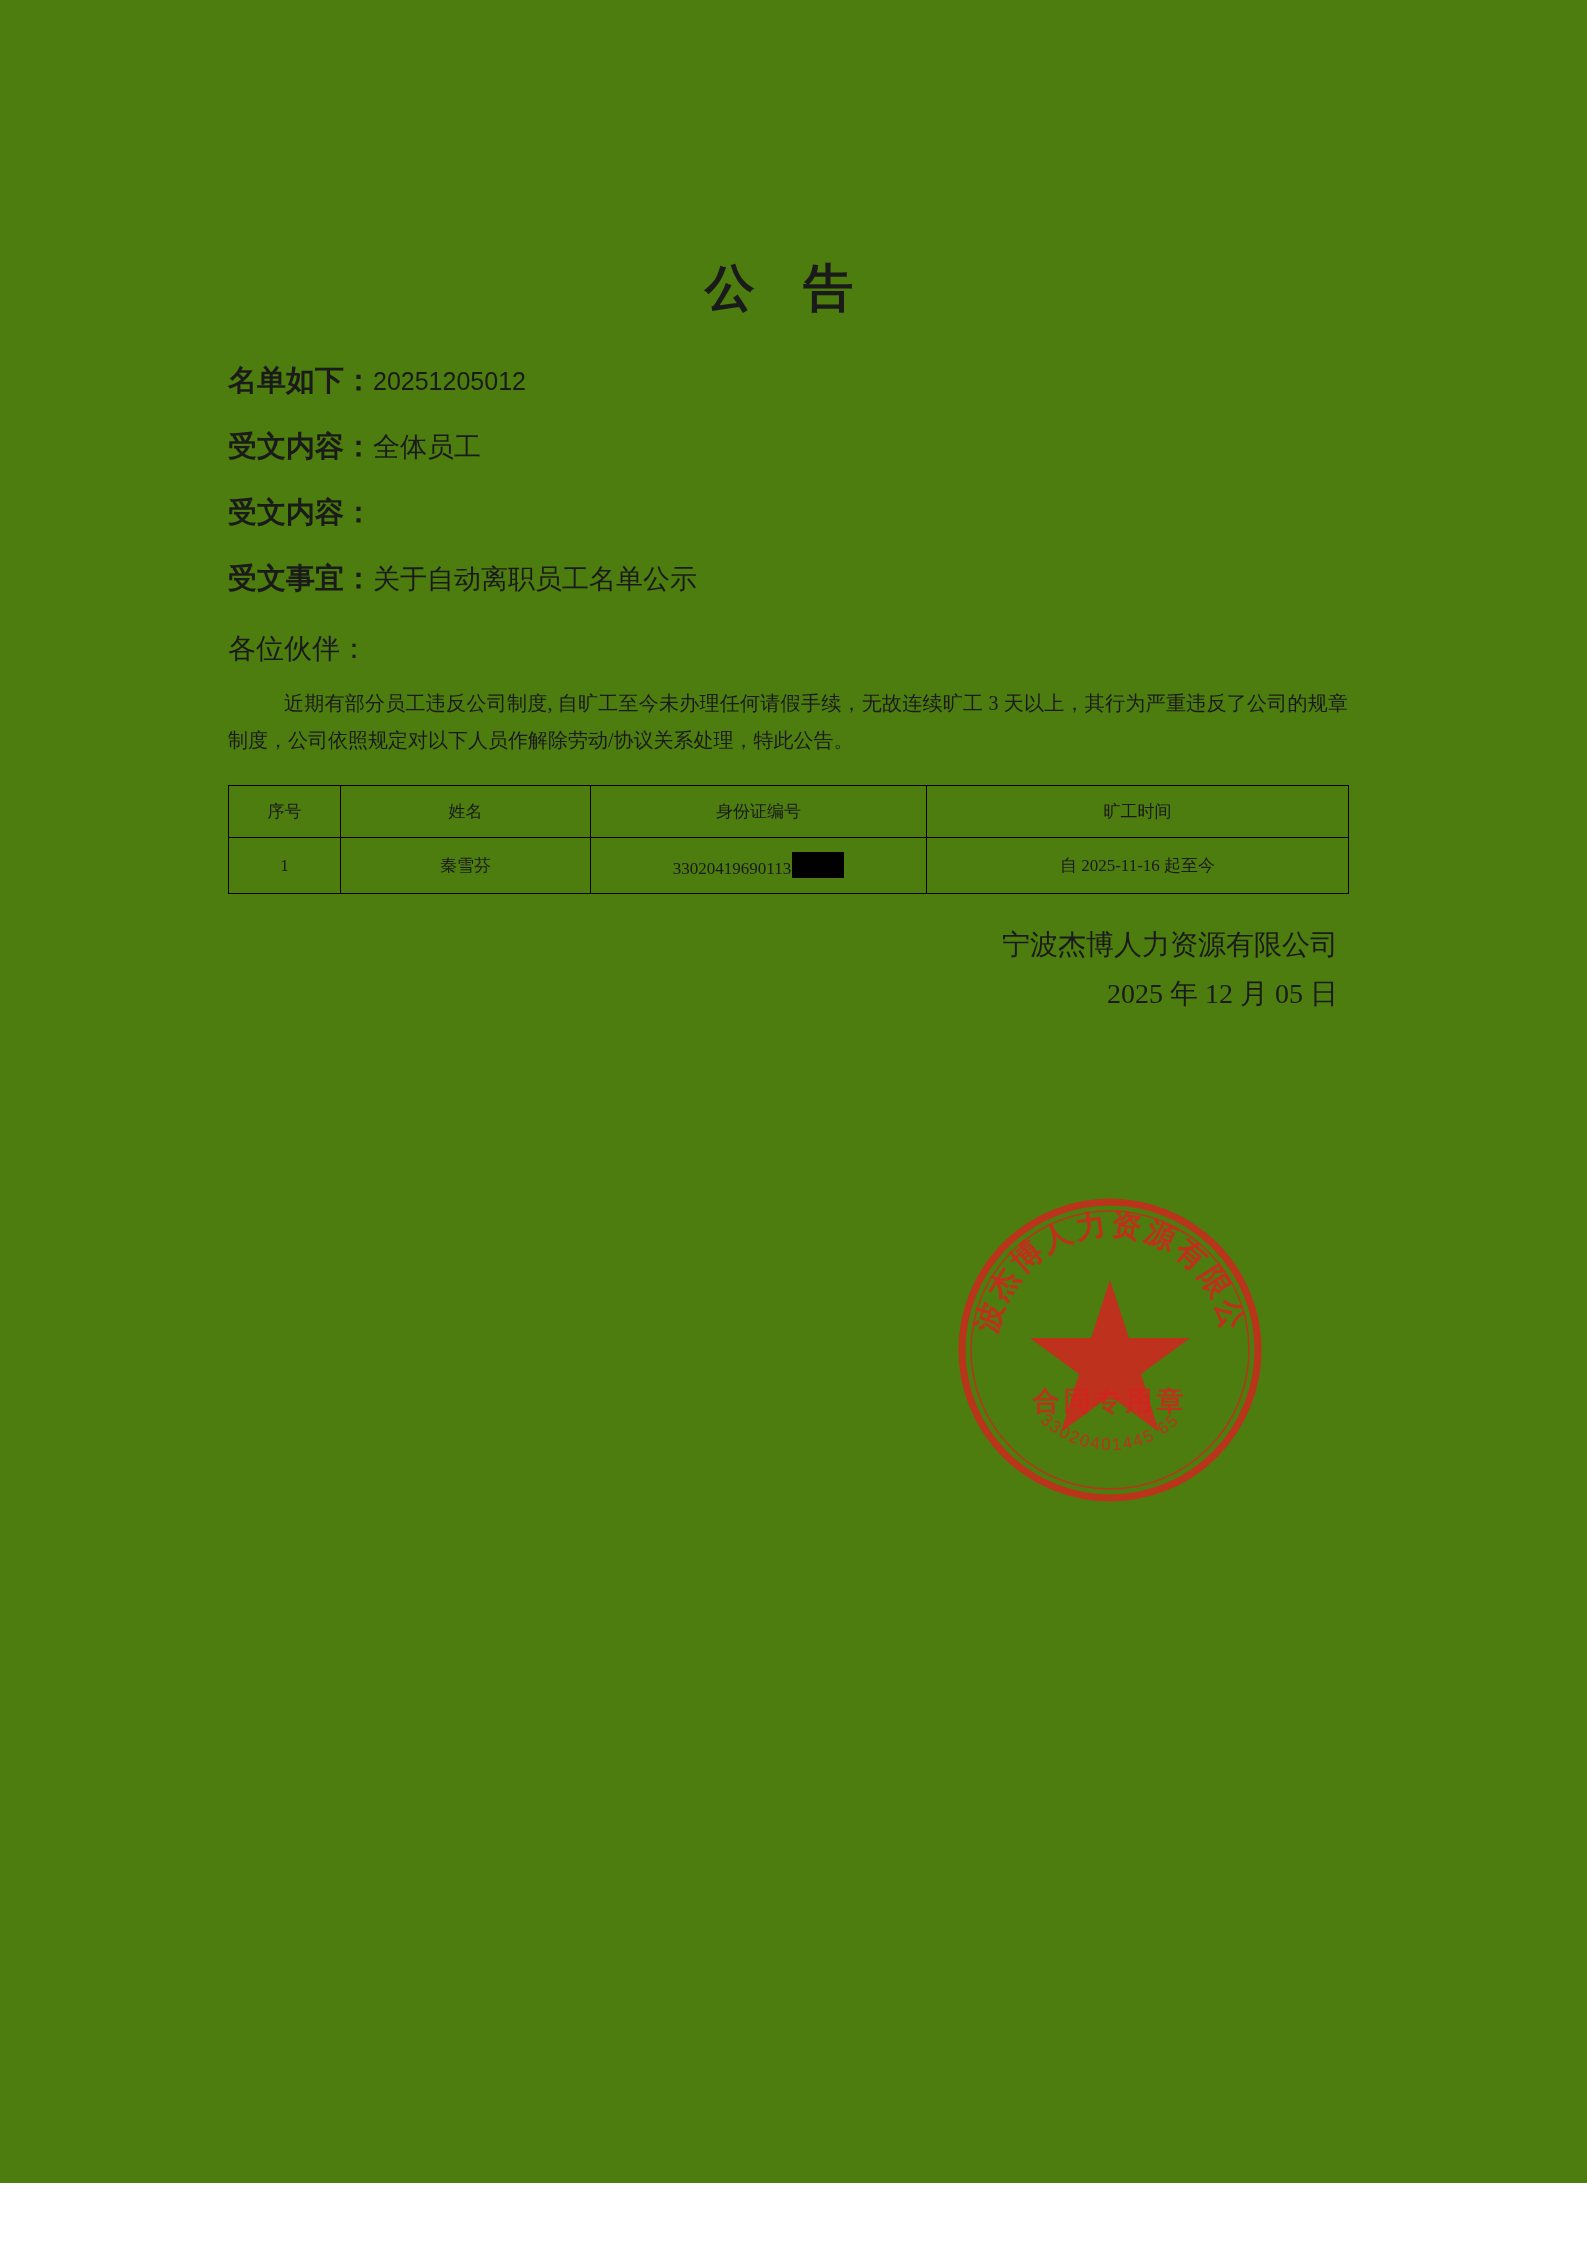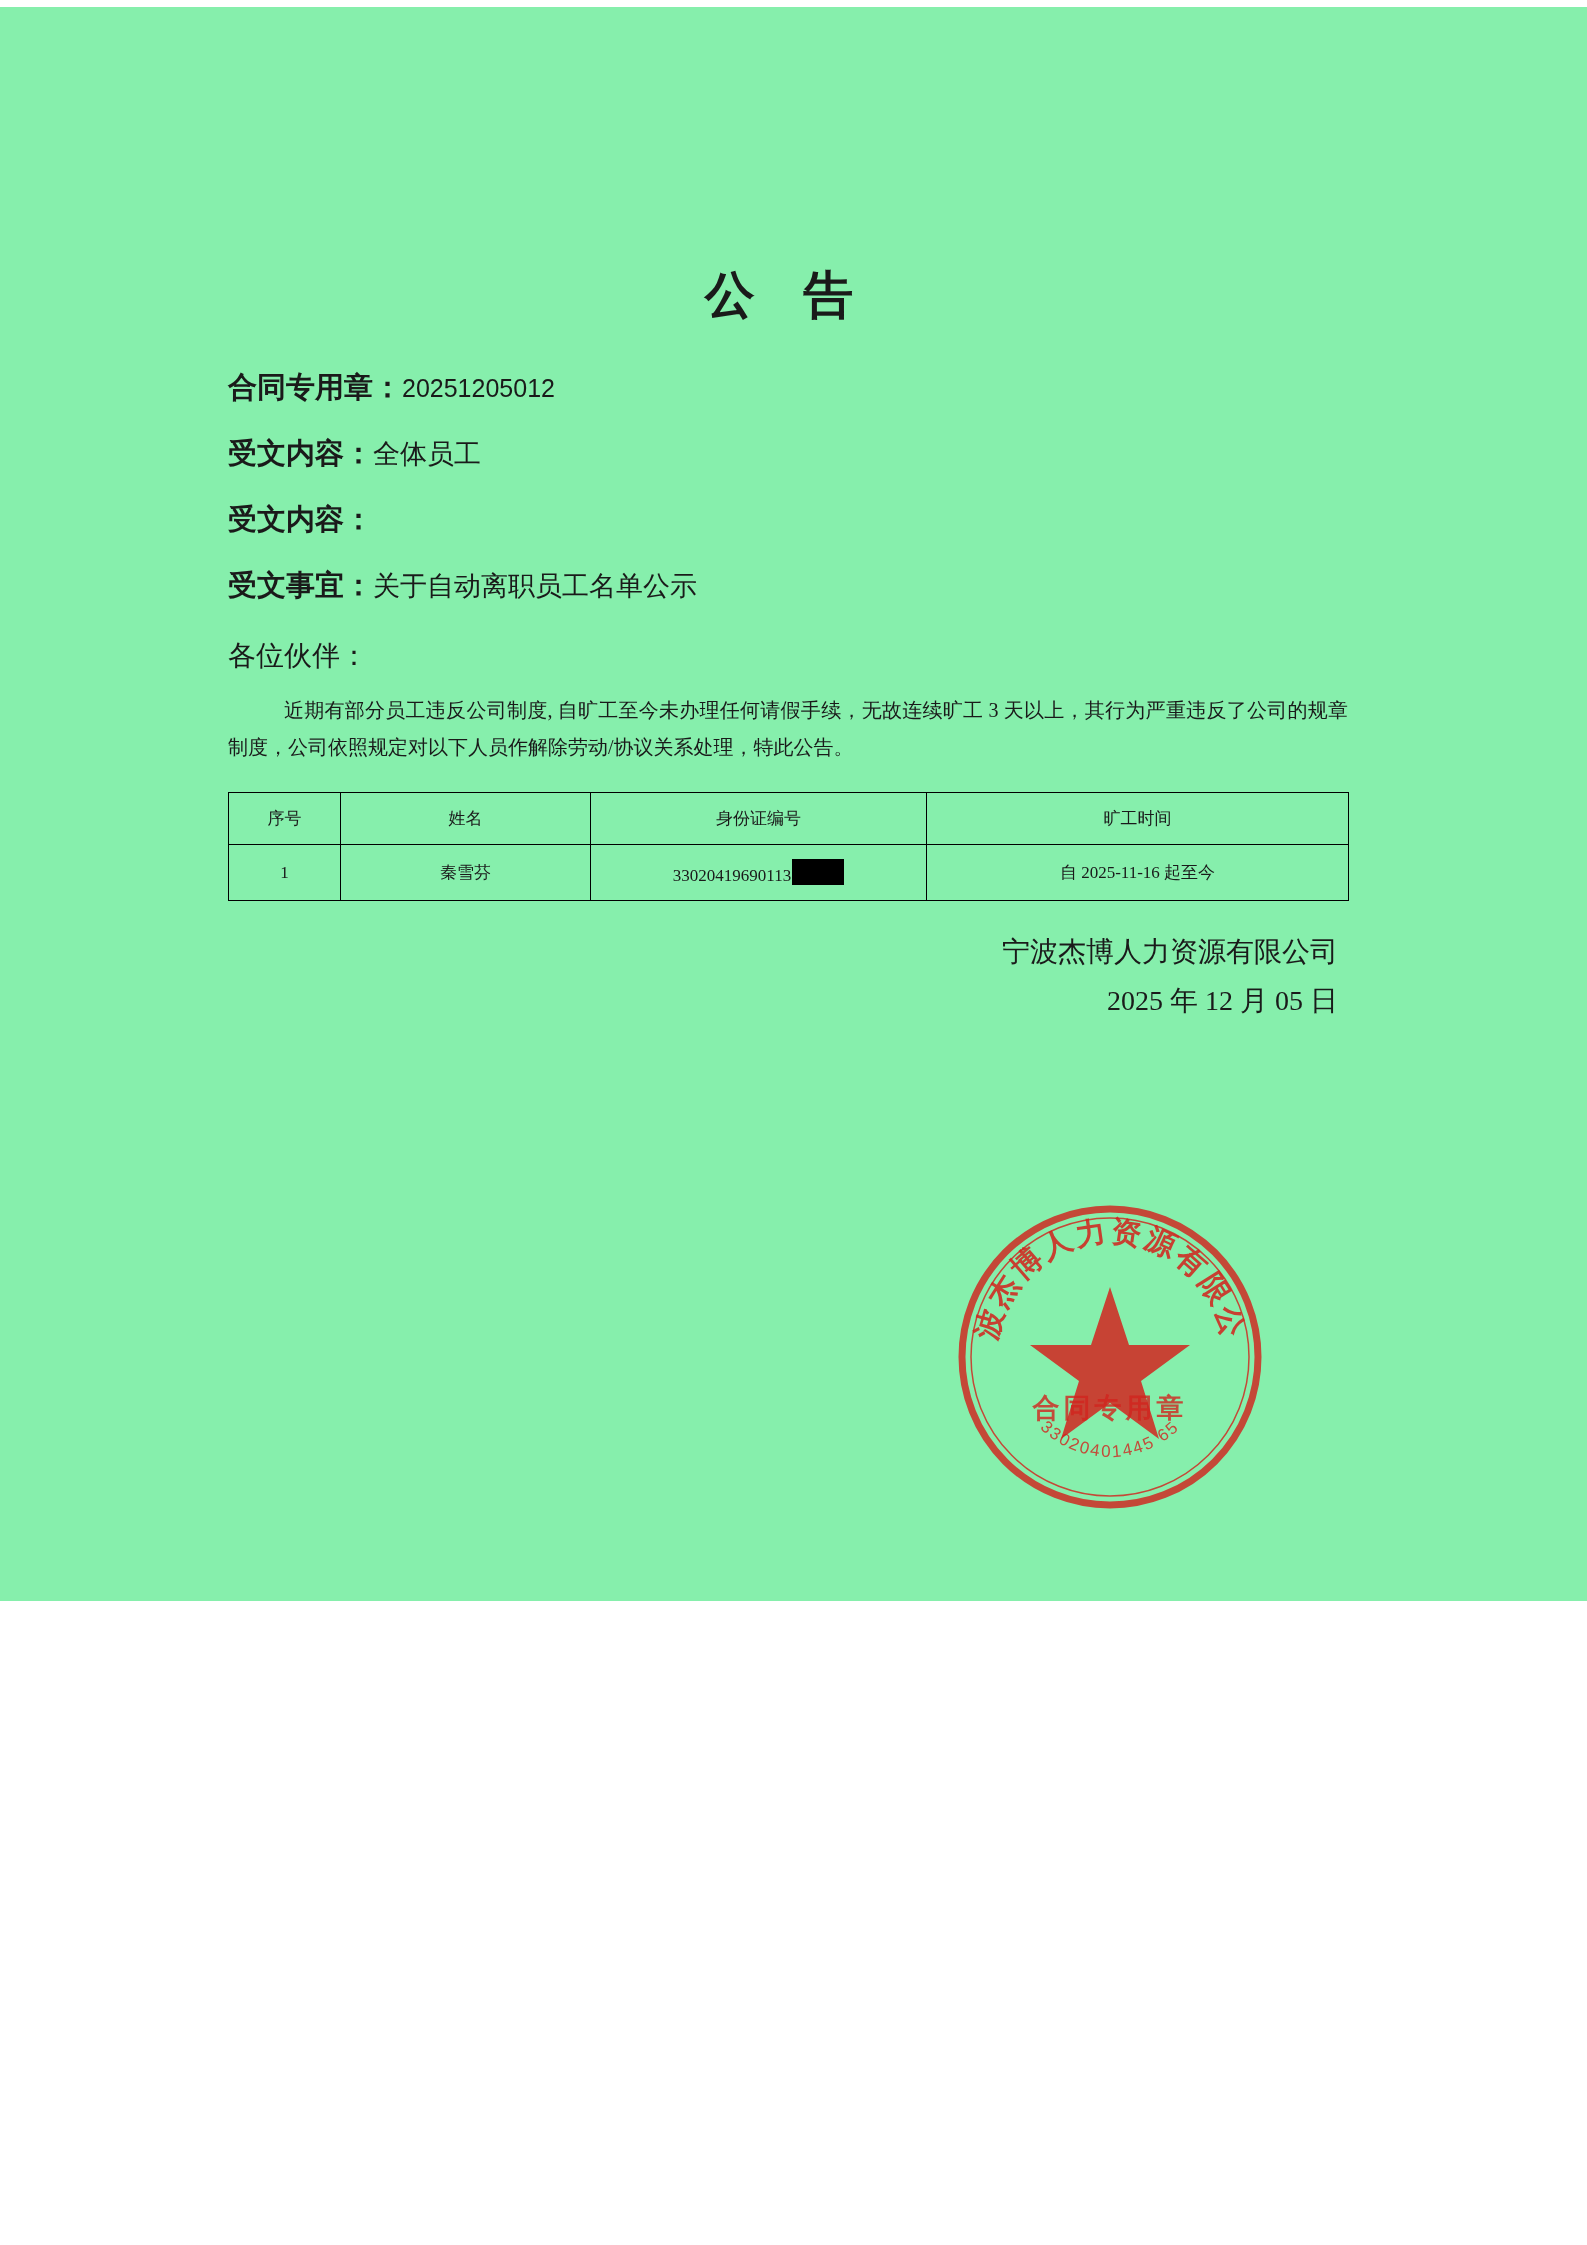--- a/index.html
+++ b/index.html
@@ -10,24 +10,24 @@
   body {
     width: 1587px;
     height: 2245px;
     position: relative;
     font-family: "Liberation Serif", serif;
     color: #1a1a1a;
     overflow: hidden;
   }
   .page {
     position: absolute;
-    left: 0; top: 7px;
+    left: 0; top: 0;
     width: 1587px;
-    height: 1594px;
-    background: #86efac;
+    height: 2183px;
+    background: #4d7c0f;
   }
   .content {
     position: absolute;
     left: 228px;
     top: 255px;
     width: 1120px;
   }
   .doc-title {
     text-align: center;
     font-size: 50px;
@@ -127,21 +127,21 @@
 </head>
 <body>
 
 <div class="page">
 
   <div class="content">
 
     <h1 class="doc-title">公 告</h1>
 
     <div class="field-row">
-      <span class="field-label">合同专用章：</span><span class="field-value num">20251205012</span>
+      <span class="field-label">名单如下：</span><span class="field-value num">20251205012</span>
     </div>
 
     <div class="field-row">
       <span class="field-label">受文内容：</span><span class="field-value">全体员工</span>
     </div>
 
     <div class="field-row">
       <span class="field-label">受文内容：</span><span class="field-value"></span>
     </div>
 

